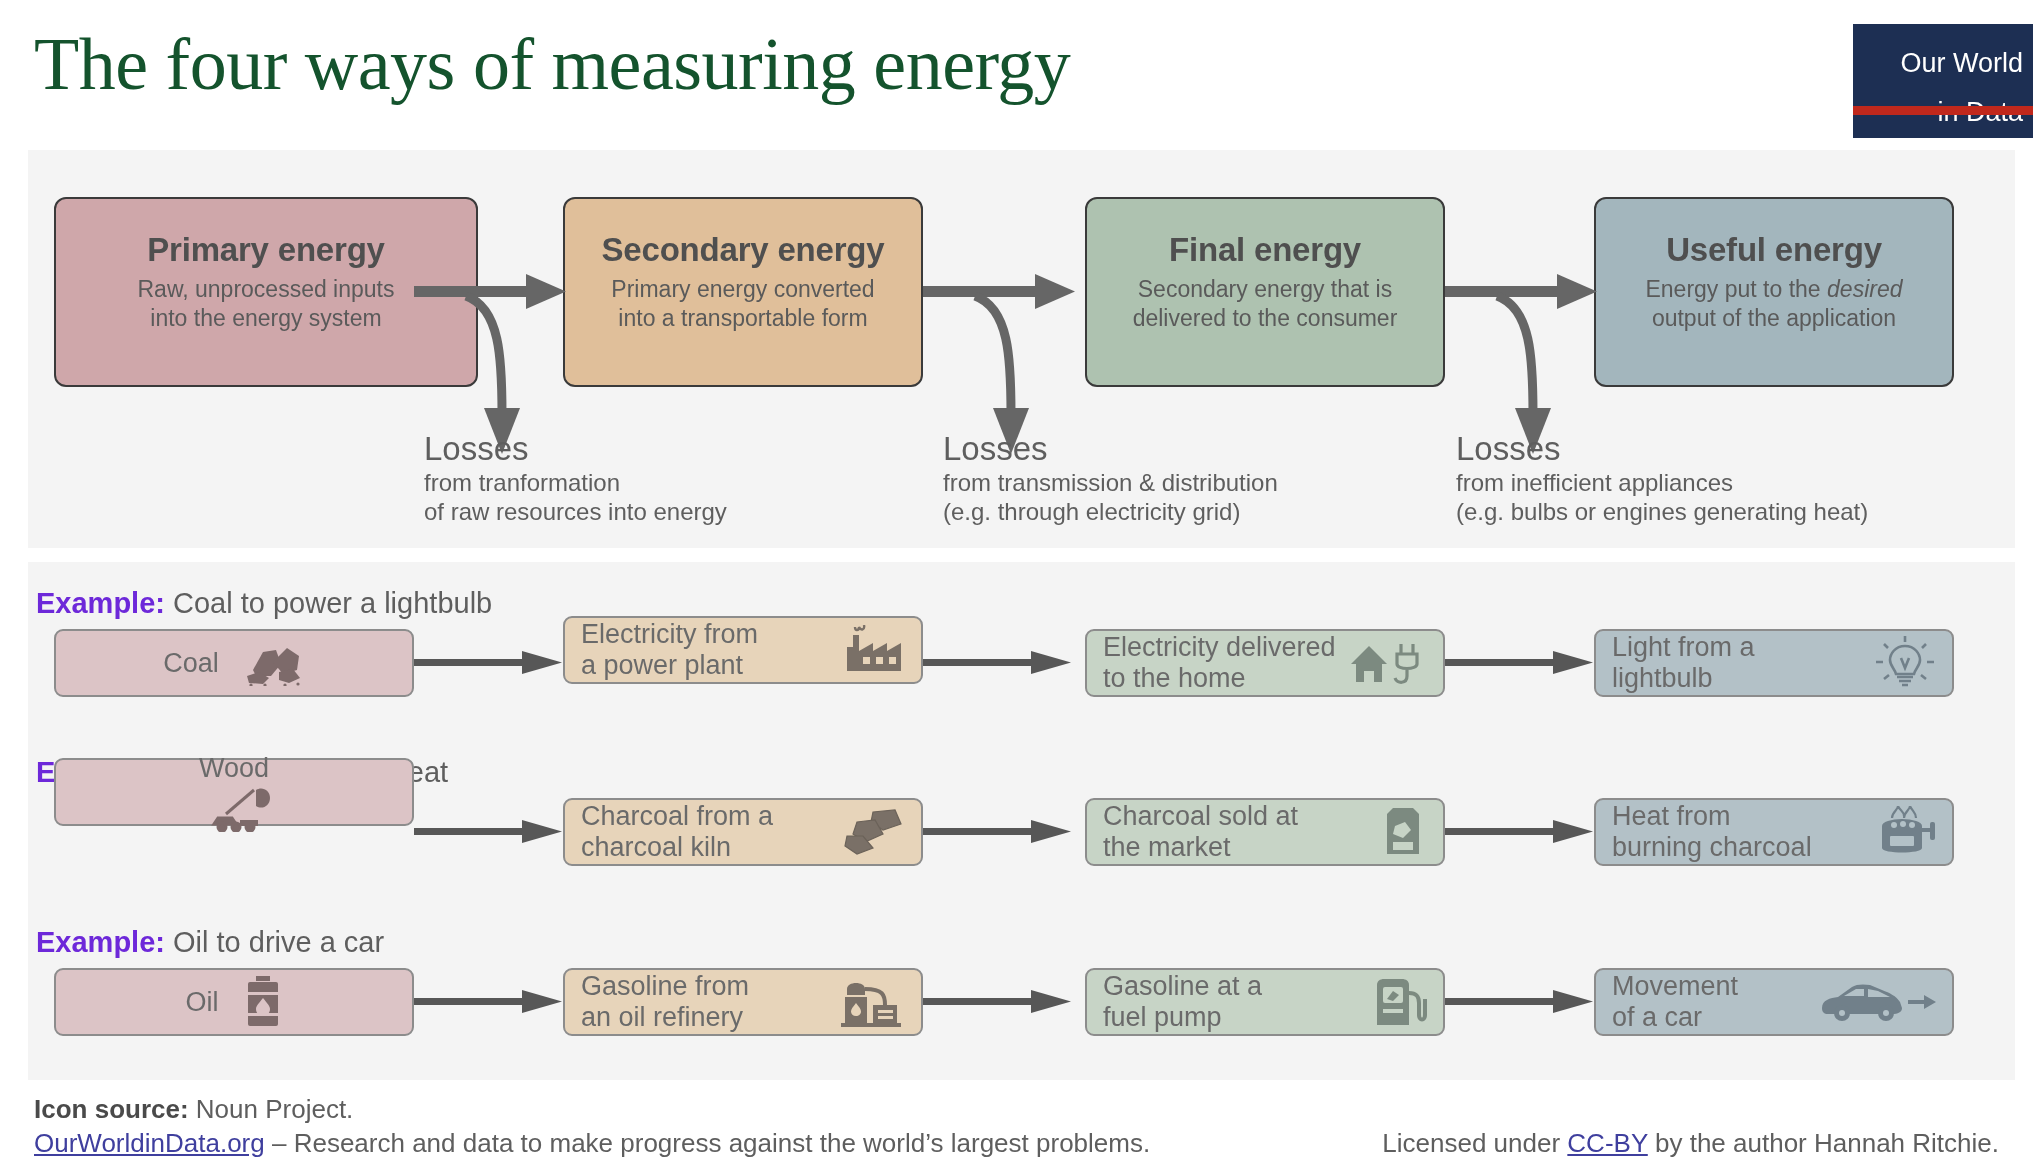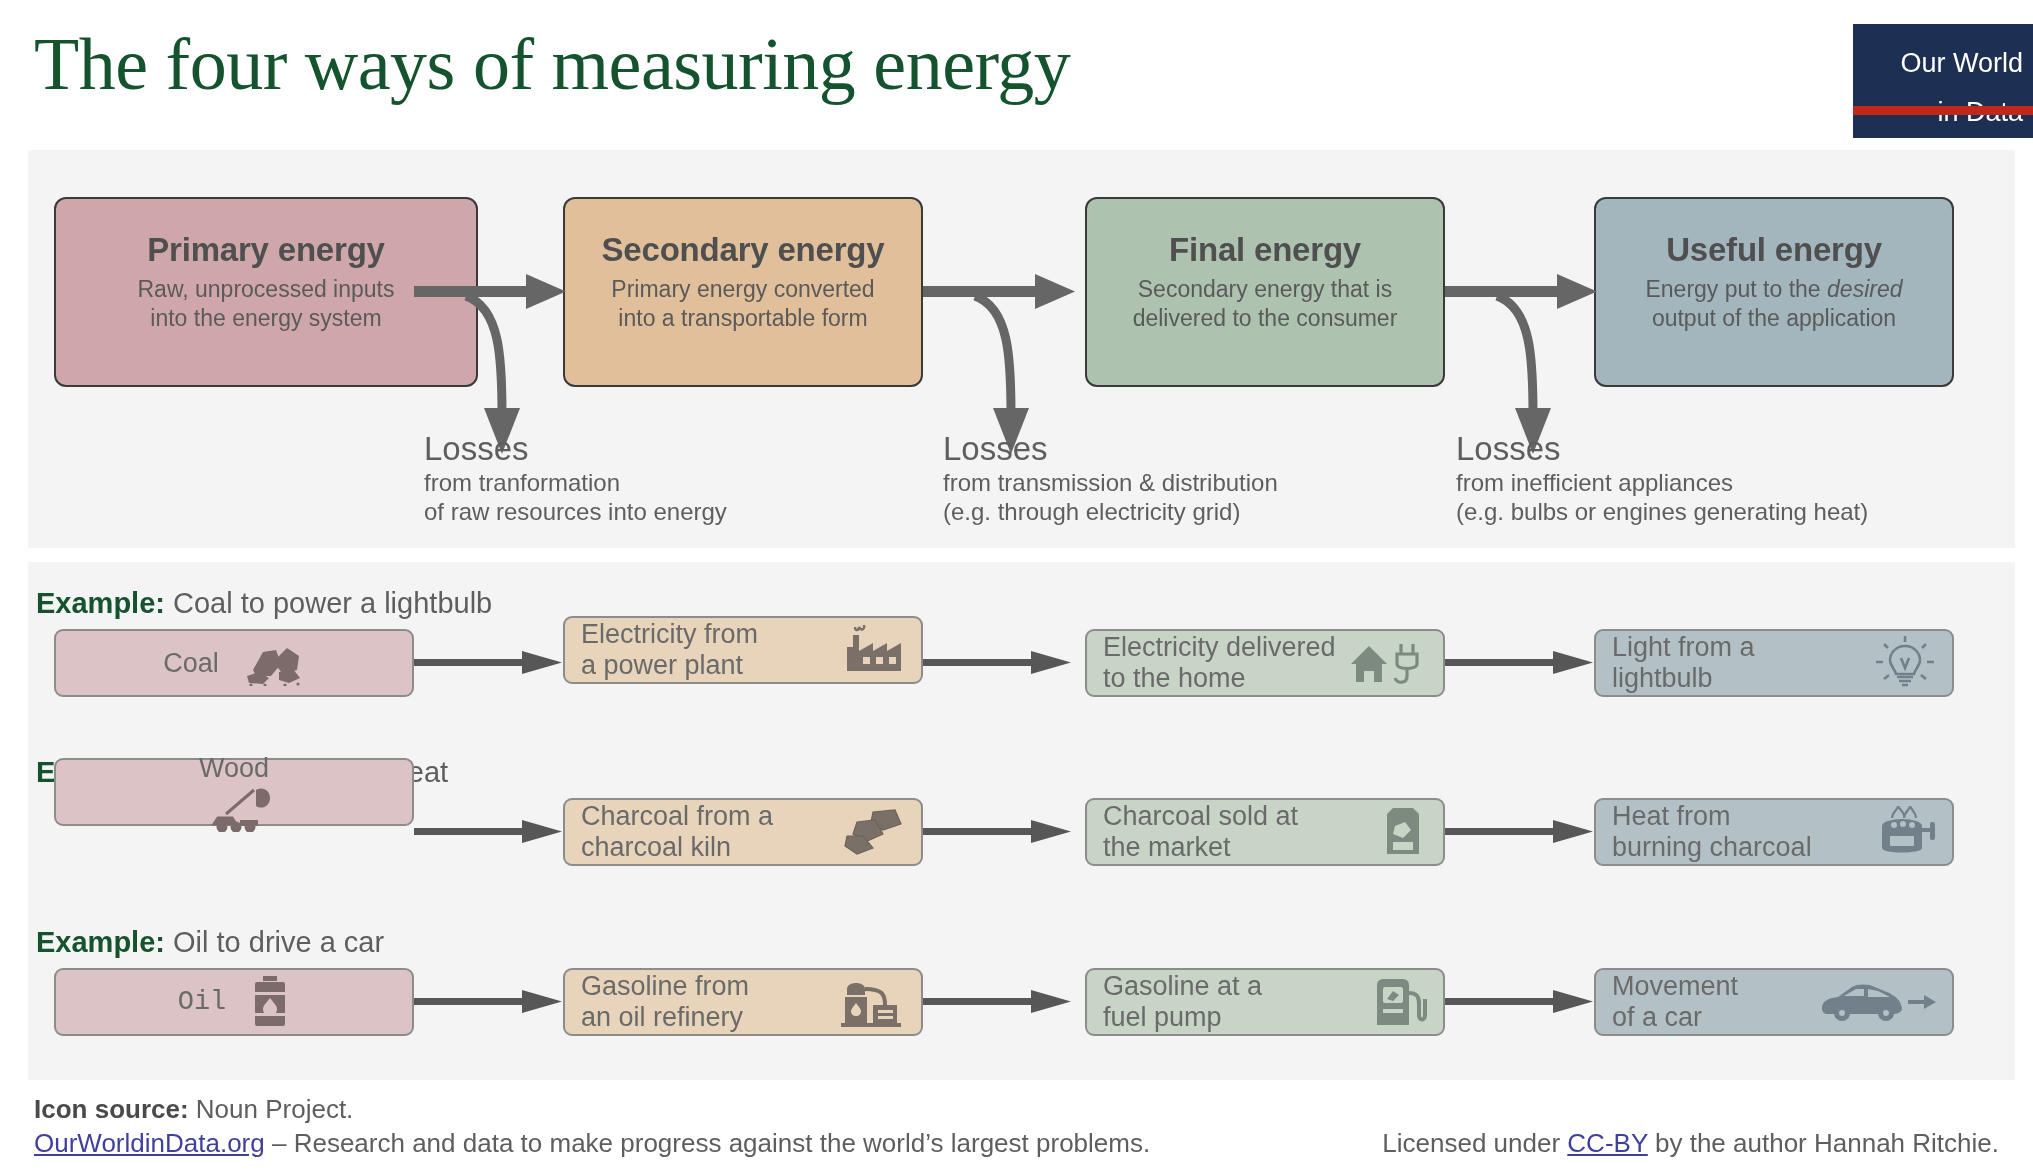--- a/index.html
+++ b/index.html
@@ -140,21 +140,21 @@
 
   
   .example-label {
     position: absolute;
     left: 36px;
     font-size: 29px;
     line-height: 34px;
     color: #5e5e5e;
     white-space: nowrap;
   }
-  .example-label b { font-weight: bold; color: #14532d; }
+  .example-label b { font-weight: bold; color: #6d28d9; }
 
   .ex-box {
     position: absolute;
     box-sizing: border-box;
     border: 2px solid #8c8c8c;
     border-radius: 9px;
     height: 68px;
     display: flex;
     align-items: center;
     padding: 0 16px;
@@ -526,21 +526,21 @@
         <rect x="0" y="11" width="116" height="7"></rect>
         <polygon points="108,3 148,14.5 108,26"></polygon>
       </g>
     </svg>
 </div>
 
 <div class="example-label" style="top:925px;">
   <b>Example:</b><span> Oil to drive a car</span>
 </div>
 
-<div class="ex-box ex-col-1 c1 centered" style="top:968px;font-family:Liberation Mono, monospace;">
+<div class="ex-box ex-col-1 c1 centered" style="top:968px;">
   <span class="ex-text">Oil</span>
   <span class="ex-icon">
     <svg width="40" height="52" viewBox="0 0 40 52">
       <g fill="#7d6a6a">
         <rect x="13" y="0" width="14" height="5"></rect>
         <rect x="5" y="6" width="30" height="44" rx="2"></rect>
       </g>
       <g fill="#dcc4c6">
         <rect x="5" y="16" width="30" height="3"></rect>
         <rect x="5" y="37" width="30" height="3"></rect>

